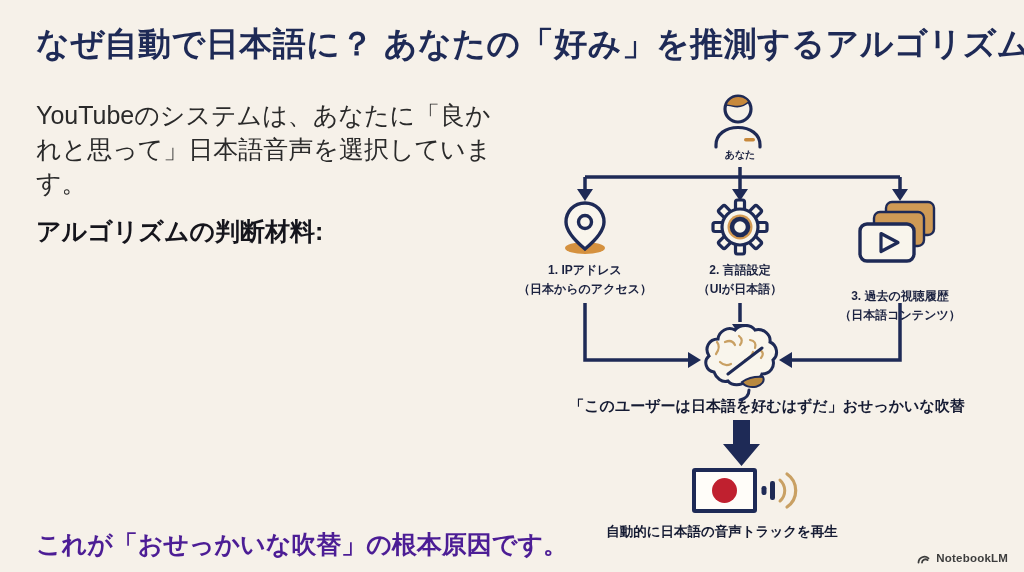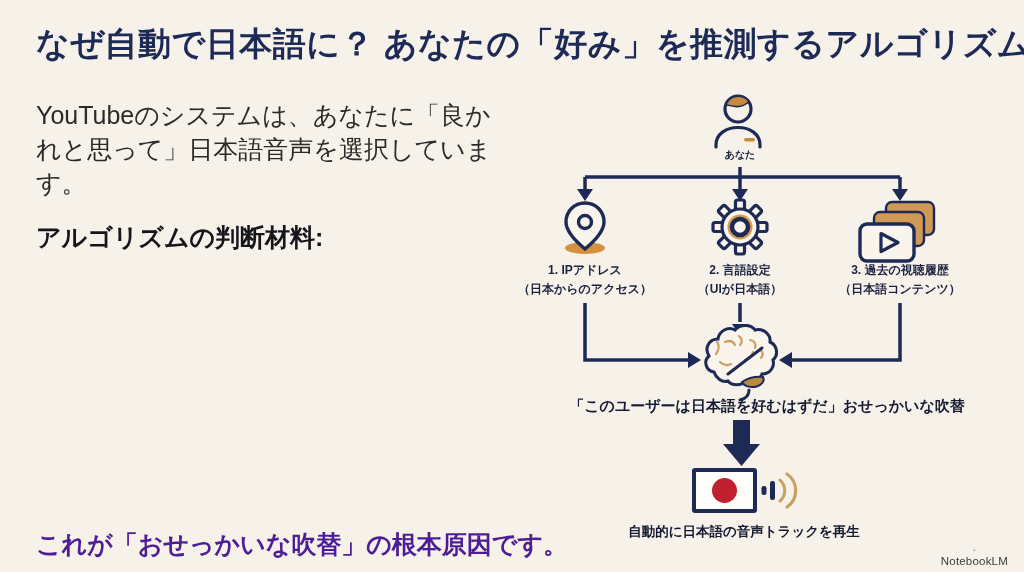--- a/index.html
+++ b/index.html
@@ -16,42 +16,42 @@
     position:absolute;left:36px;top:24px;width:960px;
     font-size:33px;font-weight:bold;color:#1e2a56;letter-spacing:0.5px;
     line-height:40px;white-space:nowrap;
   }
   .intro{
     position:absolute;left:36px;top:98px;width:480px;
     font-size:25px;color:#2a2a2a;line-height:34px;
   }
   .intro .line{display:block;}
   .intro-heading{
-    margin-top:20px;font-size:25px;font-weight:bold;color:#15151c;
+    margin-top:14px;font-size:25px;font-weight:bold;color:#15151c;
   }
   .closing{
     position:absolute;left:36px;top:528px;width:560px;
     font-size:25px;color:#4c1d95;white-space:nowrap;font-weight:bold;
   }
   .diagram-label{
     position:absolute;text-align:center;font-weight:bold;color:#1b2240;
   }
   .user-label{left:698px;top:148px;width:84px;font-size:10px;}
   .factor-label{top:261px;width:220px;font-size:12px;line-height:19px;}
   .factor-label .l1, .factor-label .l2{display:block;white-space:nowrap;}
   .factor-0{left:475px;}
   .factor-1{left:630px;}
-  .factor-2{left:790px;}
+  .factor-2{left:790px;margin-top:26px;}
   .judgement-caption{left:557px;top:397px;width:420px;font-size:15px;color:#151b33;white-space:nowrap;text-align:center;position:absolute;font-weight:bold;}
-  .result-caption{left:594px;top:523px;width:300px;font-size:13.5px;color:#151b33;white-space:nowrap;text-align:center;position:absolute;font-weight:bold;}
+  .result-caption{left:572px;top:523px;width:300px;font-size:13.5px;color:#151b33;white-space:nowrap;text-align:center;position:absolute;font-weight:bold;}
   .svg-layer{position:absolute;left:0;top:0;width:1024px;height:572px;}
   .footer-brand{
     position:absolute;right:16px;top:549px;height:18px;
     display:flex;align-items:center;gap:4px;
-    font-size:11.5px;font-weight:400;color:#3d3d3d;letter-spacing:0.2px;flex-direction:column;
+    font-size:11.5px;font-weight:700;color:#3d3d3d;letter-spacing:0.2px;
   }
 </style>
 </head>
 <body>
 
 <div class="slide">
 
   <div class="title">なぜ自動で日本語に？ あなたの「好み」を推測するアルゴリズム</div>
 
   <div class="intro">

